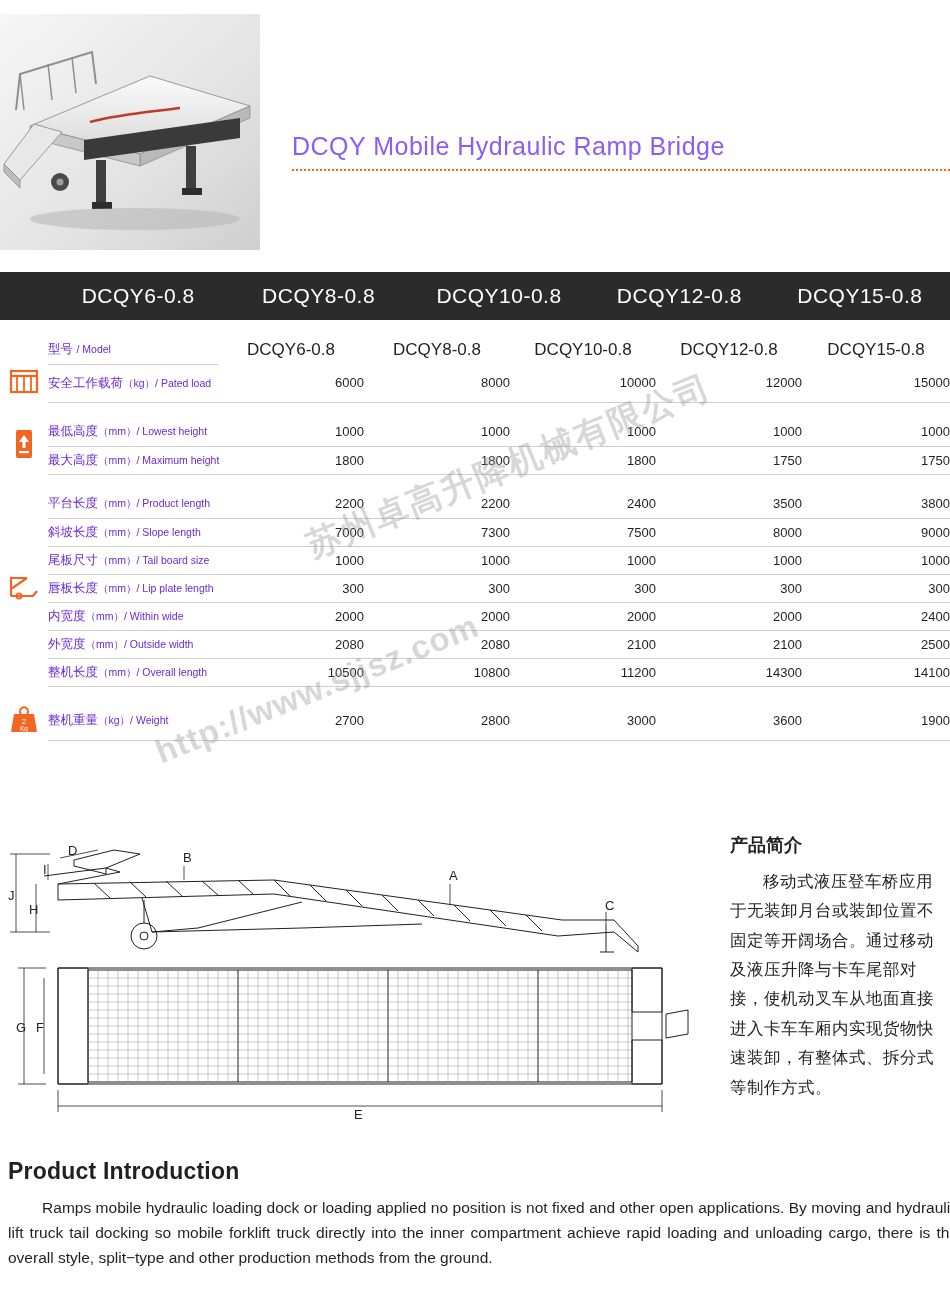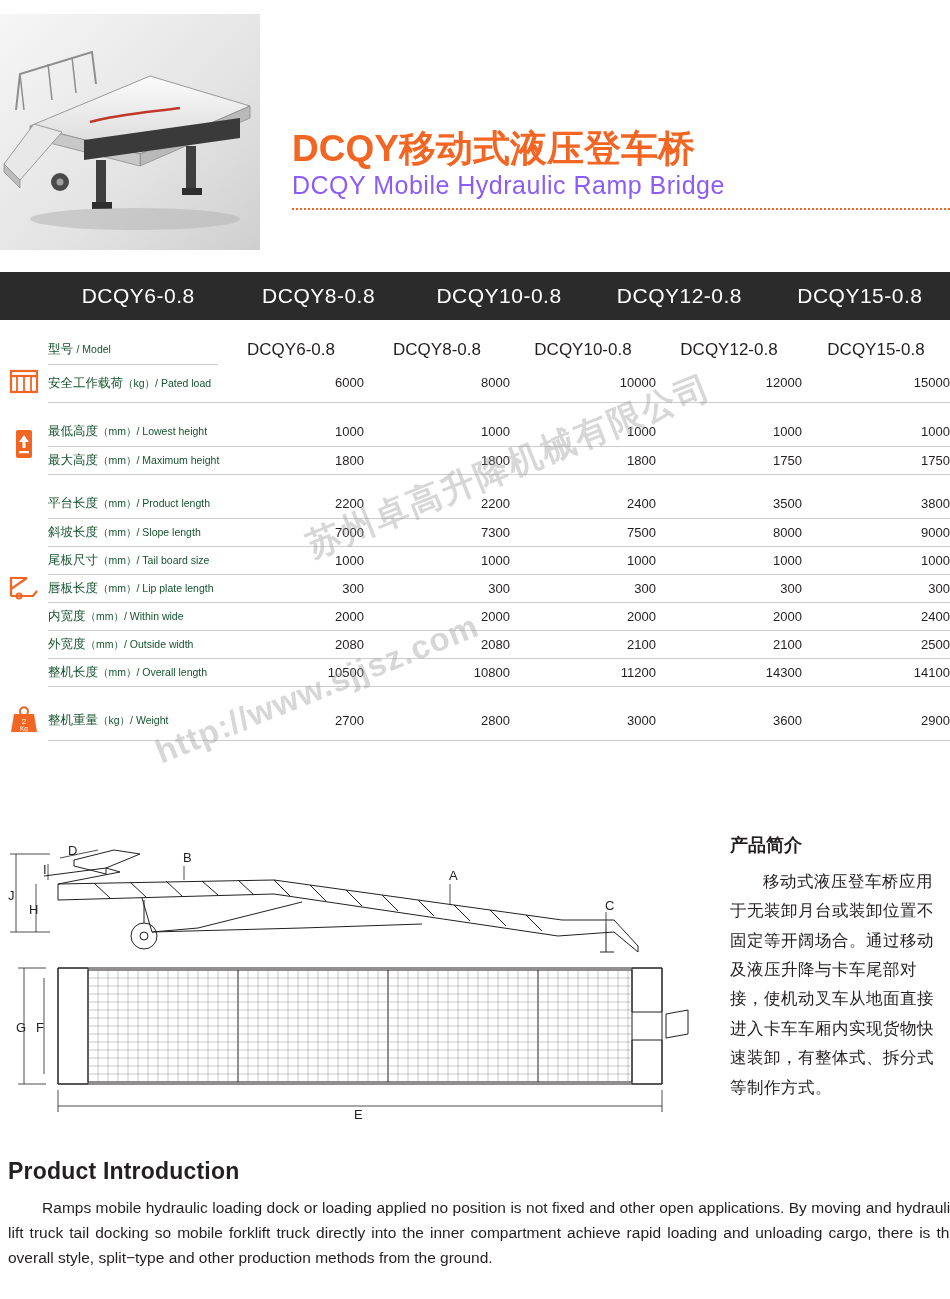--- a/index.html
+++ b/index.html
@@ -117,21 +117,21 @@
     height: 28px;
     vertical-align: middle;
   }
   td.ico {
     width: 48px;
     text-align: center;
   }
   td.lbl {
     width: 170px;
     font-size: 12.5px;
-    color: #14532d;
+    color: #6d28d9;
     padding-left: 10px;
     white-space: nowrap;
   }
   td.val {
     width: 146.4px;
     text-align: right;
     font-size: 13px;
     color: #231f20;
   }
   td.hdr {
@@ -241,21 +241,20 @@
       <path d="M90 108 C120 100 150 98 180 94" stroke="#c0392b" stroke-width="2.4" fill="none"></path>
 
       <ellipse cx="60" cy="168" rx="9" ry="9" fill="#4a4a4a"></ellipse>
       <ellipse cx="60" cy="168" rx="3.5" ry="3.5" fill="#9f9f9f"></ellipse>
 
       <ellipse cx="135" cy="205" rx="105" ry="11" fill="#b5b5b5" opacity="0.55"></ellipse>
     </svg>
   </div>
 
   <div class="title-block">
-    <div class="title-cn">DCQY移动式液压登车桥</div>
     <div class="title-en">DCQY Mobile Hydraulic Ramp Bridge</div>
     <div class="title-rule"></div>
   </div>
 </div>
 
 <div class="model-bar">
   <div class="mb-spacer"></div>
   <div class="mb-item">DCQY6-0.8</div>
   <div class="mb-item">DCQY8-0.8</div>
   <div class="mb-item">DCQY10-0.8</div>
@@ -458,21 +457,21 @@
             </svg>
           </span>
         </td>
         <td class="lbl">
           <span>整机重量</span><span class="lbl-sm">（kg）</span><span class="lbl-sm">/ Weight</span>
         </td>
         <td class="val">2700</td>
         <td class="val">2800</td>
         <td class="val">3000</td>
         <td class="val">3600</td>
-        <td class="val">2900</td>
+        <td class="val">1900</td>
       </tr>
     </tbody>
   </table>
 </div>
 
 <div class="drawing">
   <svg width="706" height="300" viewBox="0 0 706 300">
     <g stroke="#231f20" fill="none" stroke-width="1" stroke-linejoin="round">
 
       <polyline points="72,32 112,22 138,26 104,40"></polyline>

